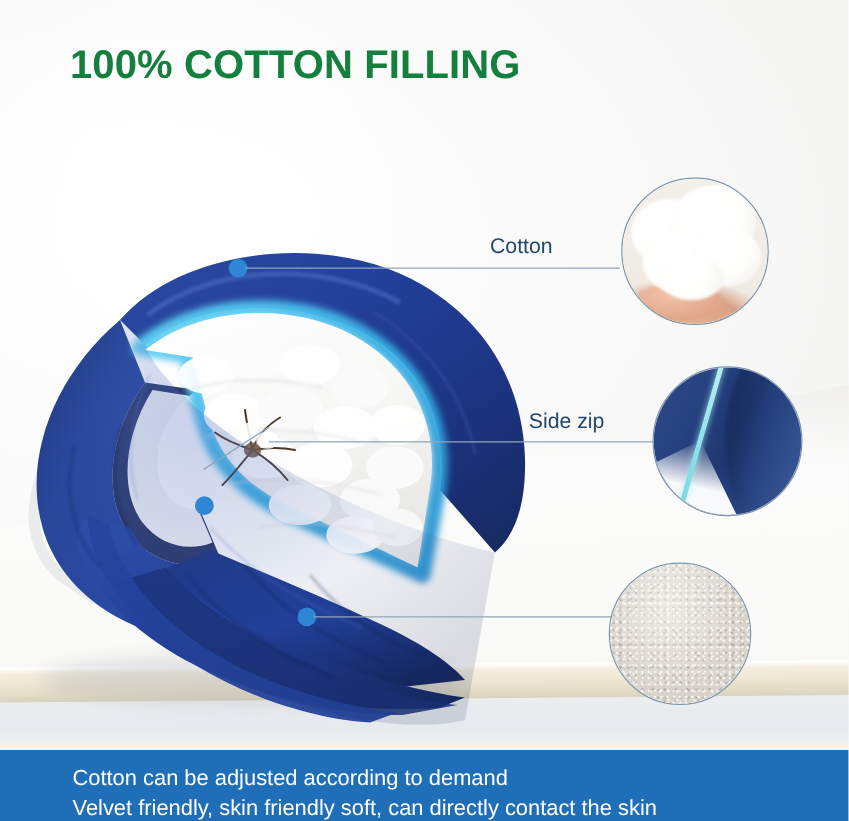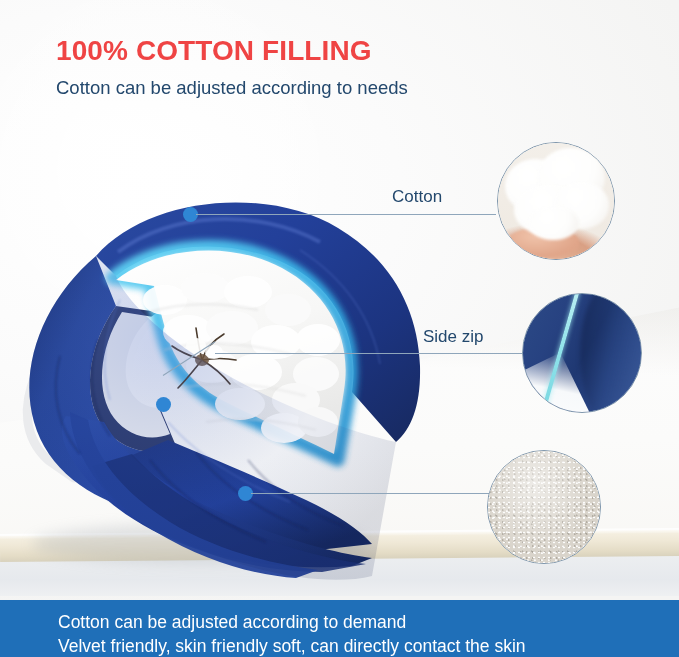--- a/index.html
+++ b/index.html
@@ -86,25 +86,25 @@
 
   
   .heading-wrap {
     position: absolute;
     left: 56px;
     top: 32px;
     width: 560px;
   }
   .title {
     margin: 0;
-    font-size: 28px;
+    font-size: 32px;
     line-height: 38px;
     font-weight: 700;
     letter-spacing: 0.1px;
-    color: #ef4444;
+    color: #15803d;
     white-space: nowrap;
   }
   .subtitle {
     margin: 6px 0 0 0;
     font-size: 18.5px;
     line-height: 24px;
     font-weight: 400;
     color: #23486d;
     white-space: nowrap;
   }
@@ -256,21 +256,20 @@
   <div class="bg-base"></div>
   <div class="bg-vignette-left"></div>
   <div class="table-plane"></div>
   <div class="table-plane-shadow"></div>
   <div class="floor"></div>
   <div class="table-edge"></div>
   <div class="table-edge-hi"></div>
 
   <div class="heading-wrap">
     <h1 class="title">100% COTTON FILLING</h1>
-    <p class="subtitle">Cotton can be adjusted according to needs</p>
   </div>
 
   <div class="product">
     <svg width="430" height="420" viewBox="0 0 430 420" xmlns="http://www.w3.org/2000/svg" aria-hidden="true">
       <defs>
         <linearGradient id="navyMain" x1="0" y1="0" x2="1" y2="1">
           <stop offset="0%" stop-color="#2a4aa0"></stop>
           <stop offset="35%" stop-color="#23409a"></stop>
           <stop offset="70%" stop-color="#1c3480"></stop>
           <stop offset="100%" stop-color="#17295f"></stop>

